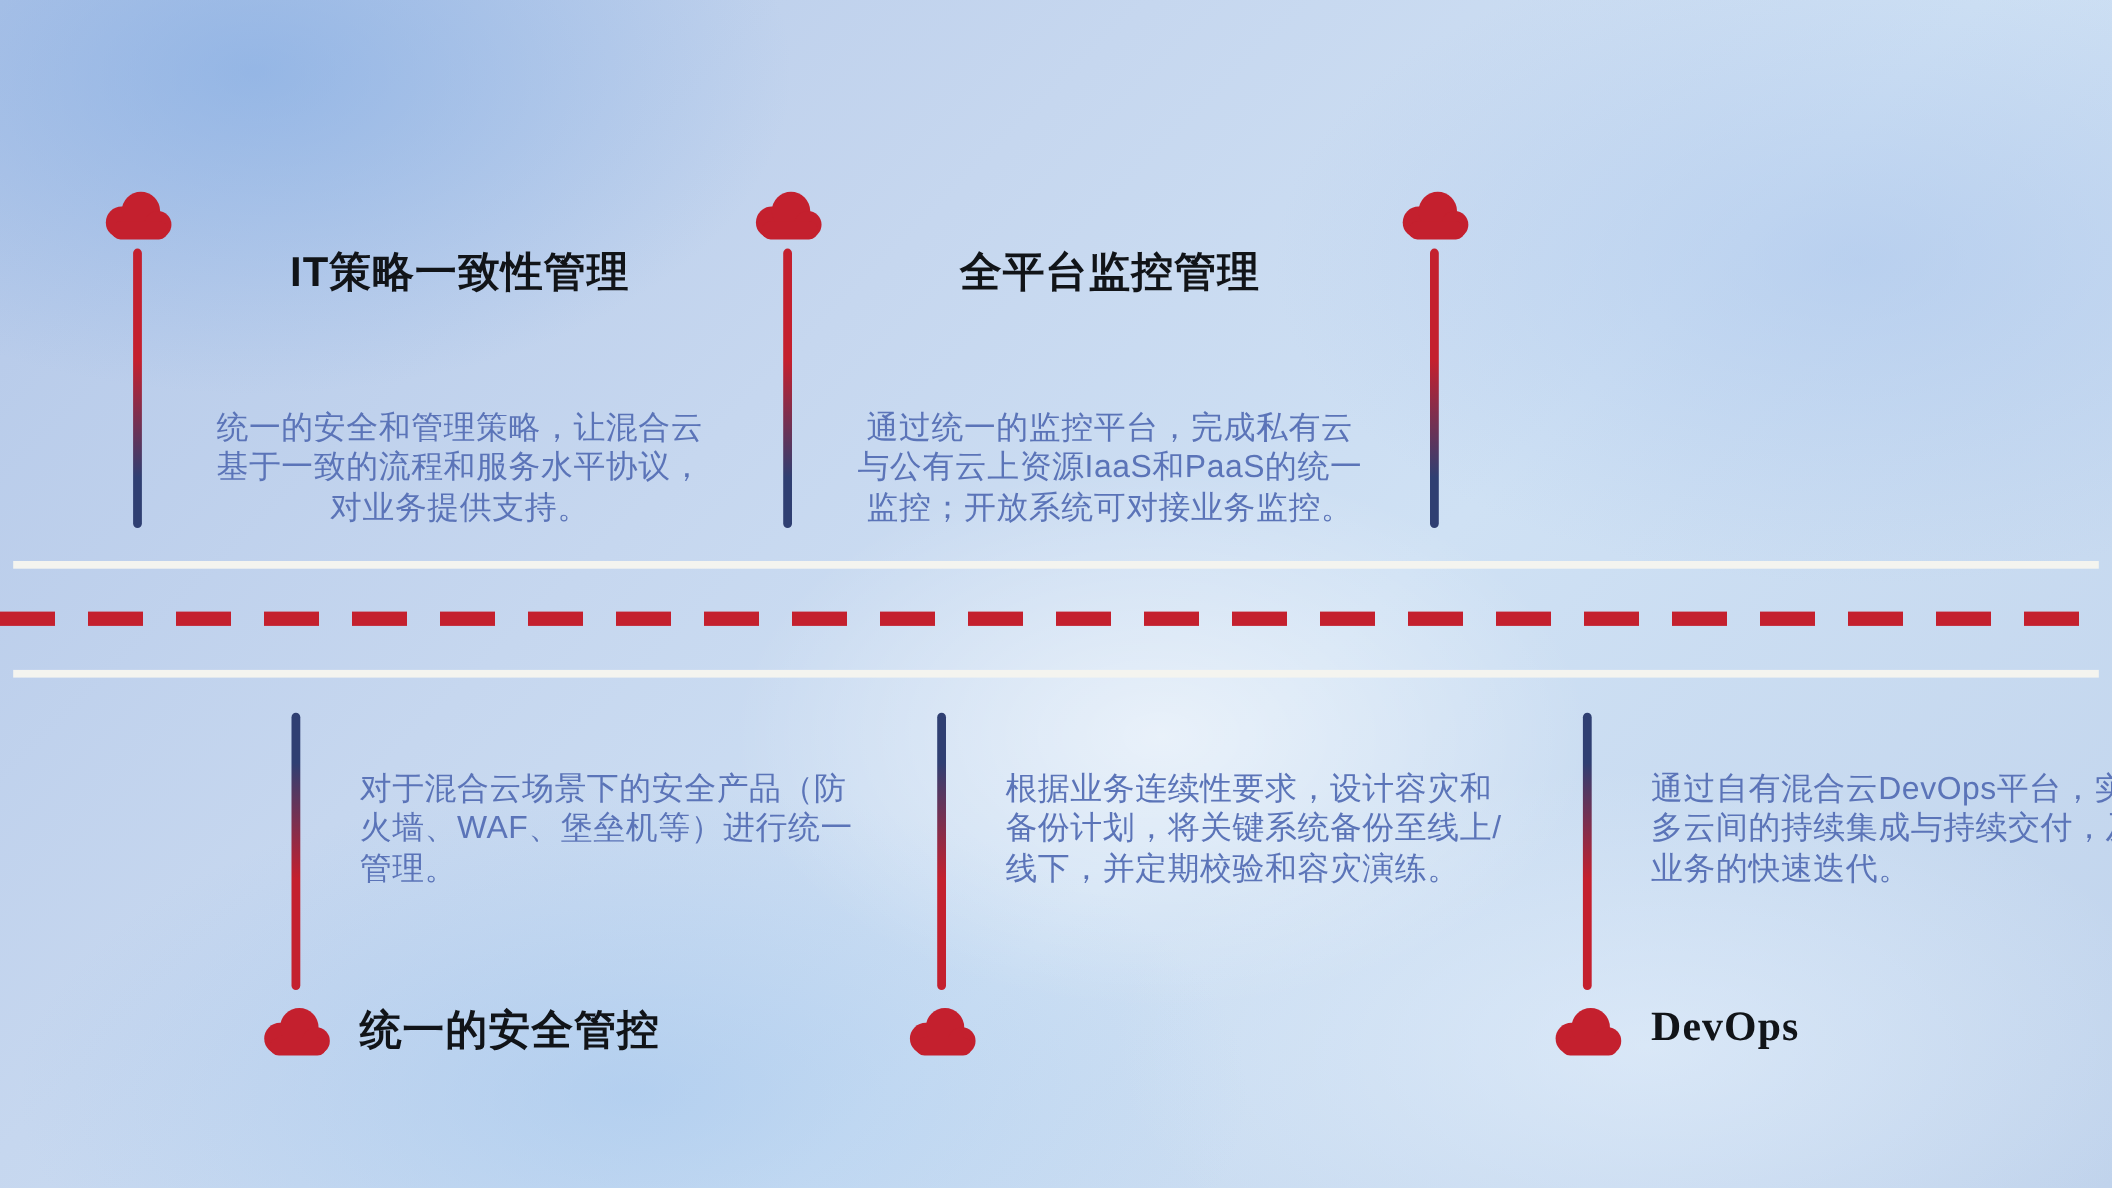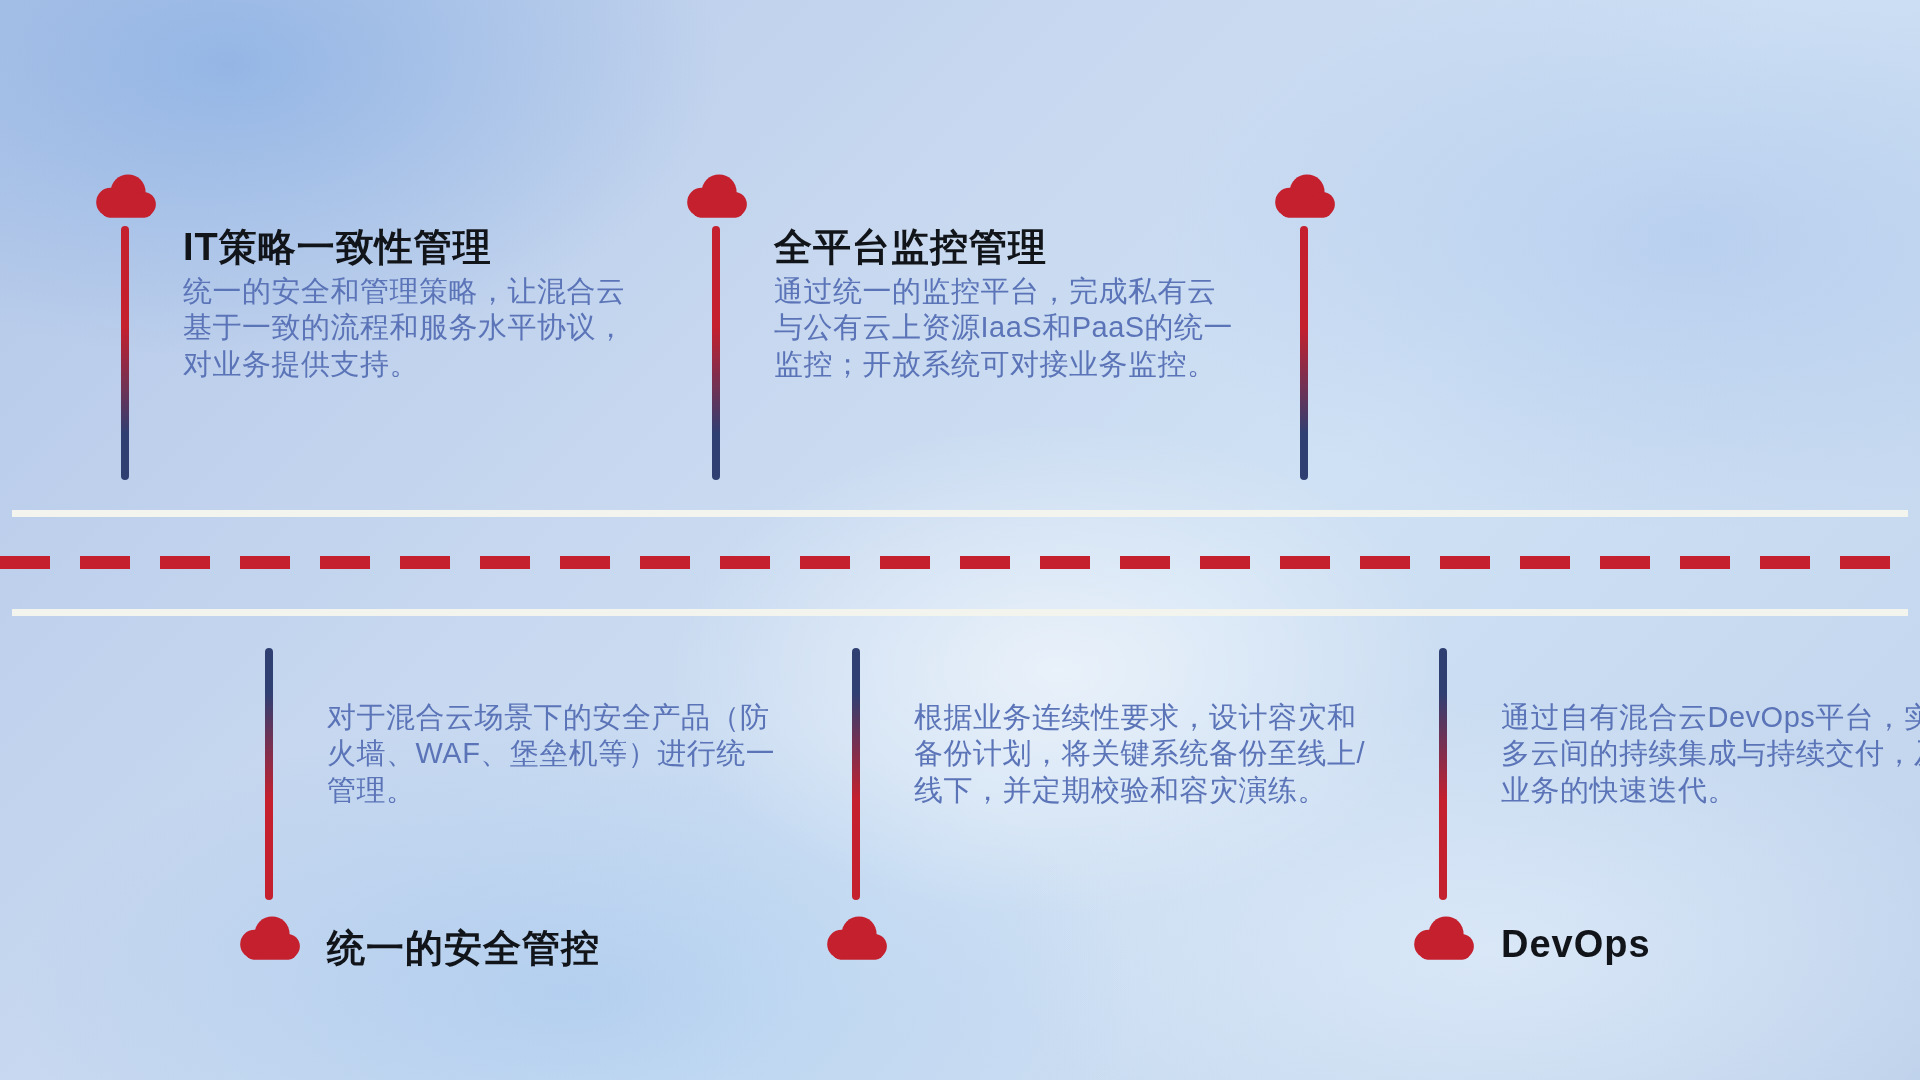--- a/index.html
+++ b/index.html
@@ -54,29 +54,29 @@
   .cloud { position: absolute; width: 72px; height: 50px; }
   .cloud svg { width: 100%; height: 100%; display: block; }
 
   .vline { position: absolute; width: 8px; border-radius: 4px; }
   .item-top .vline { background: linear-gradient(180deg, var(--red) 0%, var(--red) 40%, var(--navy) 82%, var(--navy) 100%); }
   .item-bottom .vline { background: linear-gradient(180deg, var(--navy) 0%, var(--navy) 18%, var(--red) 60%, var(--red) 100%); }
 
   .item-top { top: 170px; }
   .item-top .cloud { left: -36px; top: 0; }
   .item-top .vline { left: -4px; top: 56px; height: 254px; }
-  .item-top .content { position: absolute; left: 58px; top: 52px; width: 470px; }
+  .item-top .content { position: absolute; left: 58px; top: 52px; width: 470px; text-align: center; }
   .item-top .title { margin-bottom: 0; }
-  .item-top .desc { }
+  .item-top .desc { margin-top: 98px; }
 
   .item-bottom { top: 648px; }
   .item-bottom .vline { left: -4px; top: 0; height: 252px; }
   .item-bottom .cloud { left: -36px; top: 264px; }
   .item-bottom .content { position: absolute; left: 58px; top: 6px; width: 462px; margin-top: 45px; }
-  .item-bottom .title { position: absolute; left: 0; top: 224px; white-space: nowrap; }
+  .item-bottom .title { position: absolute; left: 0; top: 212px; white-space: nowrap; font-family: Liberation Serif, serif; }
 
   .title {
     font-size: 38px;
     font-weight: bold;
     color: #111418;
     letter-spacing: 1px;
   }
   .desc {
     font-size: 29px;
     line-height: 1.25;

